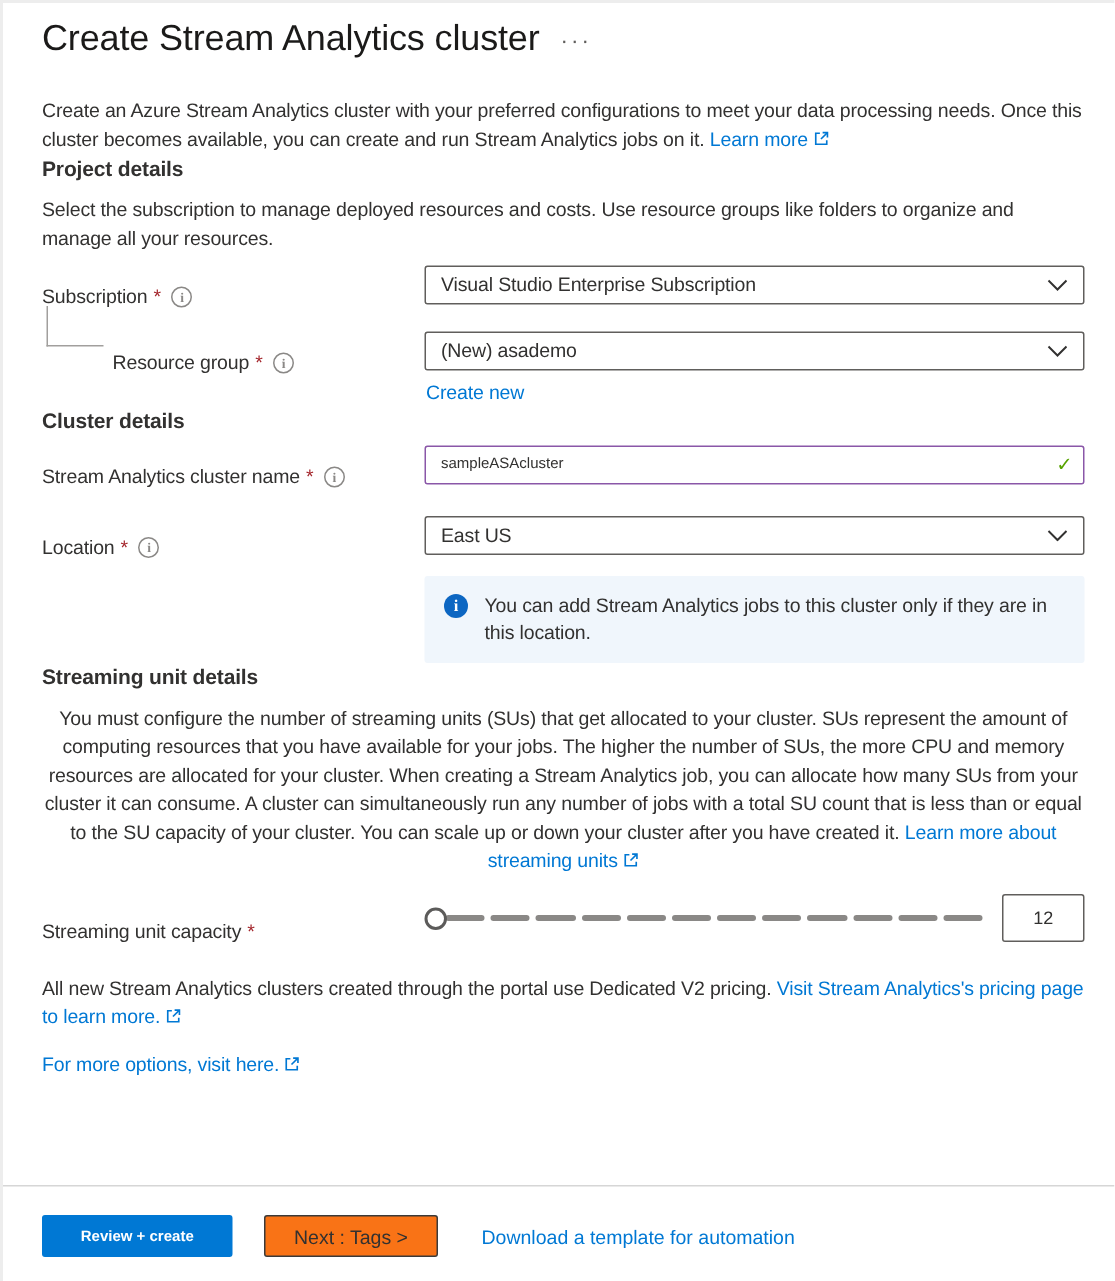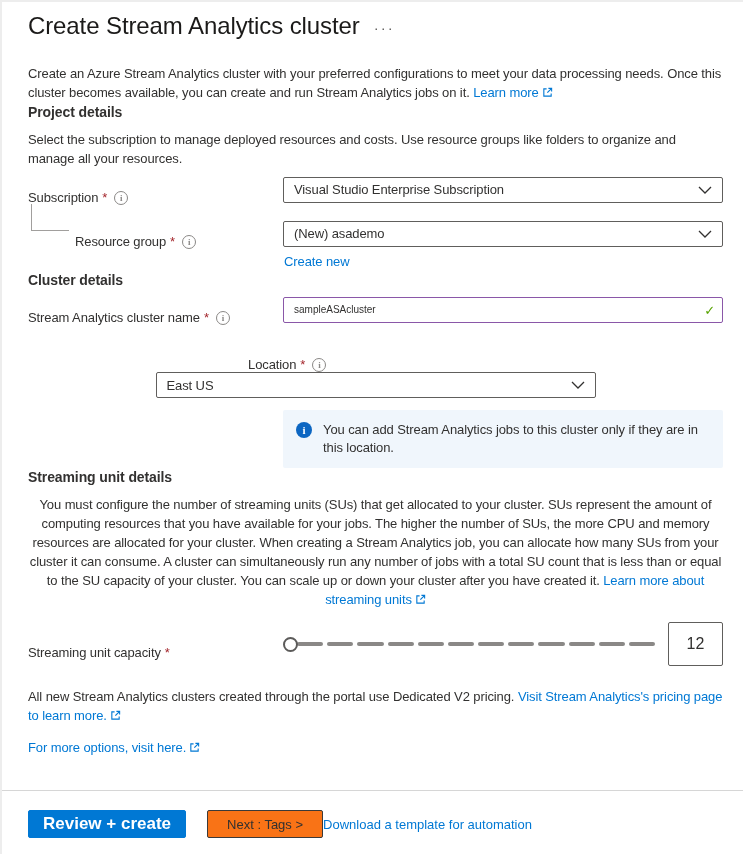--- a/index.html
+++ b/index.html
@@ -37,44 +37,44 @@
   .rg-indent{padding-left:47px;}
   .connector{position:absolute;left:3px;top:-14px;width:38px;height:27px;
     border-left:1px solid #a19f9d;border-bottom:1px solid #a19f9d;}
   .create-new{margin:4px 0 0 255px;padding-left:1px;height:18px;line-height:18px;}
   .sec-cluster{margin-top:25px;}
   .row-name{margin-top:5px;}
   .name-input{width:440px;height:26px;border:1px solid var(--dirty-field-purple);border-radius:2px;
     padding:0 24px 0 10px;font-size:10px;color:var(--text);font-family:inherit;outline:none;}
   .input-wrap{position:relative;width:440px;}
   .valid-check{position:absolute;right:8px;top:50%;transform:translateY(-50%);color:var(--valid-green);font-size:13px;}
-  .row-location{margin-top:16px;flex-direction:column;}
+  .row-location{margin-top:16px;}
   .info-box{margin:12px 0 0 255px;width:440px;background:var(--info-bg);padding:11px 14px 11px 40px;position:relative;border-radius:2px;}
   .info-box p{line-height:18px;}
   .info-badge{position:absolute;left:13px;top:12px;width:16px;height:16px;border-radius:50%;
     background:var(--info-icon-blue);color:#fff;font-size:11px;font-weight:700;text-align:center;line-height:16px;
     font-family:"Liberation Serif",serif;}
   .sec-streaming{margin-top:32px;}
   .stream-desc{margin-top:9px;text-align:center;}
   .row-slider{margin-top:12px;}
   .slider{flex:1;height:26px;display:flex;align-items:center;position:relative;margin-right:13px;}
   .slider-handle{width:15px;height:15px;border:2px solid #5c5b5a;border-radius:50%;background:#fff;flex:none;z-index:1;cursor:grab;}
   .slider-track{flex:1;display:flex;gap:4px;margin-left:-1px;}
   .slider-track .seg{flex:1;height:4px;background:#8a8886;border-radius:2px;}
-  .capacity-input{width:55px;height:44px;border:1px solid var(--border-gray);border-radius:2px;text-align:center;
-    font-size:16px;font-family:inherit;color:var(--text);padding:0 6px;outline:none;flex:none;}
+  .capacity-input{width:55px;height:32px;border:1px solid var(--border-gray);border-radius:2px;text-align:center;
+    font-size:12px;font-family:inherit;color:var(--text);padding:0 6px;outline:none;flex:none;}
   .pricing{margin-top:21px;}
   .more-options{margin-top:13px;height:18px;line-height:18px;}
   .footer{position:absolute;left:0;right:0;bottom:0;height:64px;background:#fff;border-top:1px solid #d6d6d6;}
   .footer-inner{padding:19px 0 0 26px;display:flex;align-items:center;}
   .btn-primary{height:28px;min-width:127px;background:var(--accent-blue);color:#fff;border:1px solid var(--accent-blue);
-    border-radius:2px;font-size:17px;font-weight:700;font-family:inherit;cursor:pointer;padding:0 14px;}
+    border-radius:2px;font-size:10px;font-weight:700;font-family:inherit;cursor:pointer;padding:0 14px;}
   .btn-secondary{height:28px;min-width:116px;background:#f97316;color:var(--text);border:1px solid #3b3a39;
     border-radius:2px;font-size:13px;font-family:inherit;cursor:pointer;margin-left:21px;padding:0 16px;}
-  .download-link{font-size:13px;}
+  .download-link{margin-left:29px;font-size:13px;}
 </style>
 </head>
 <body>
 
 <div class="content">
 
   <div class="page-title">
     <span>Create Stream Analytics cluster</span>
     <span class="title-ellipsis">···</span>
   </div>

